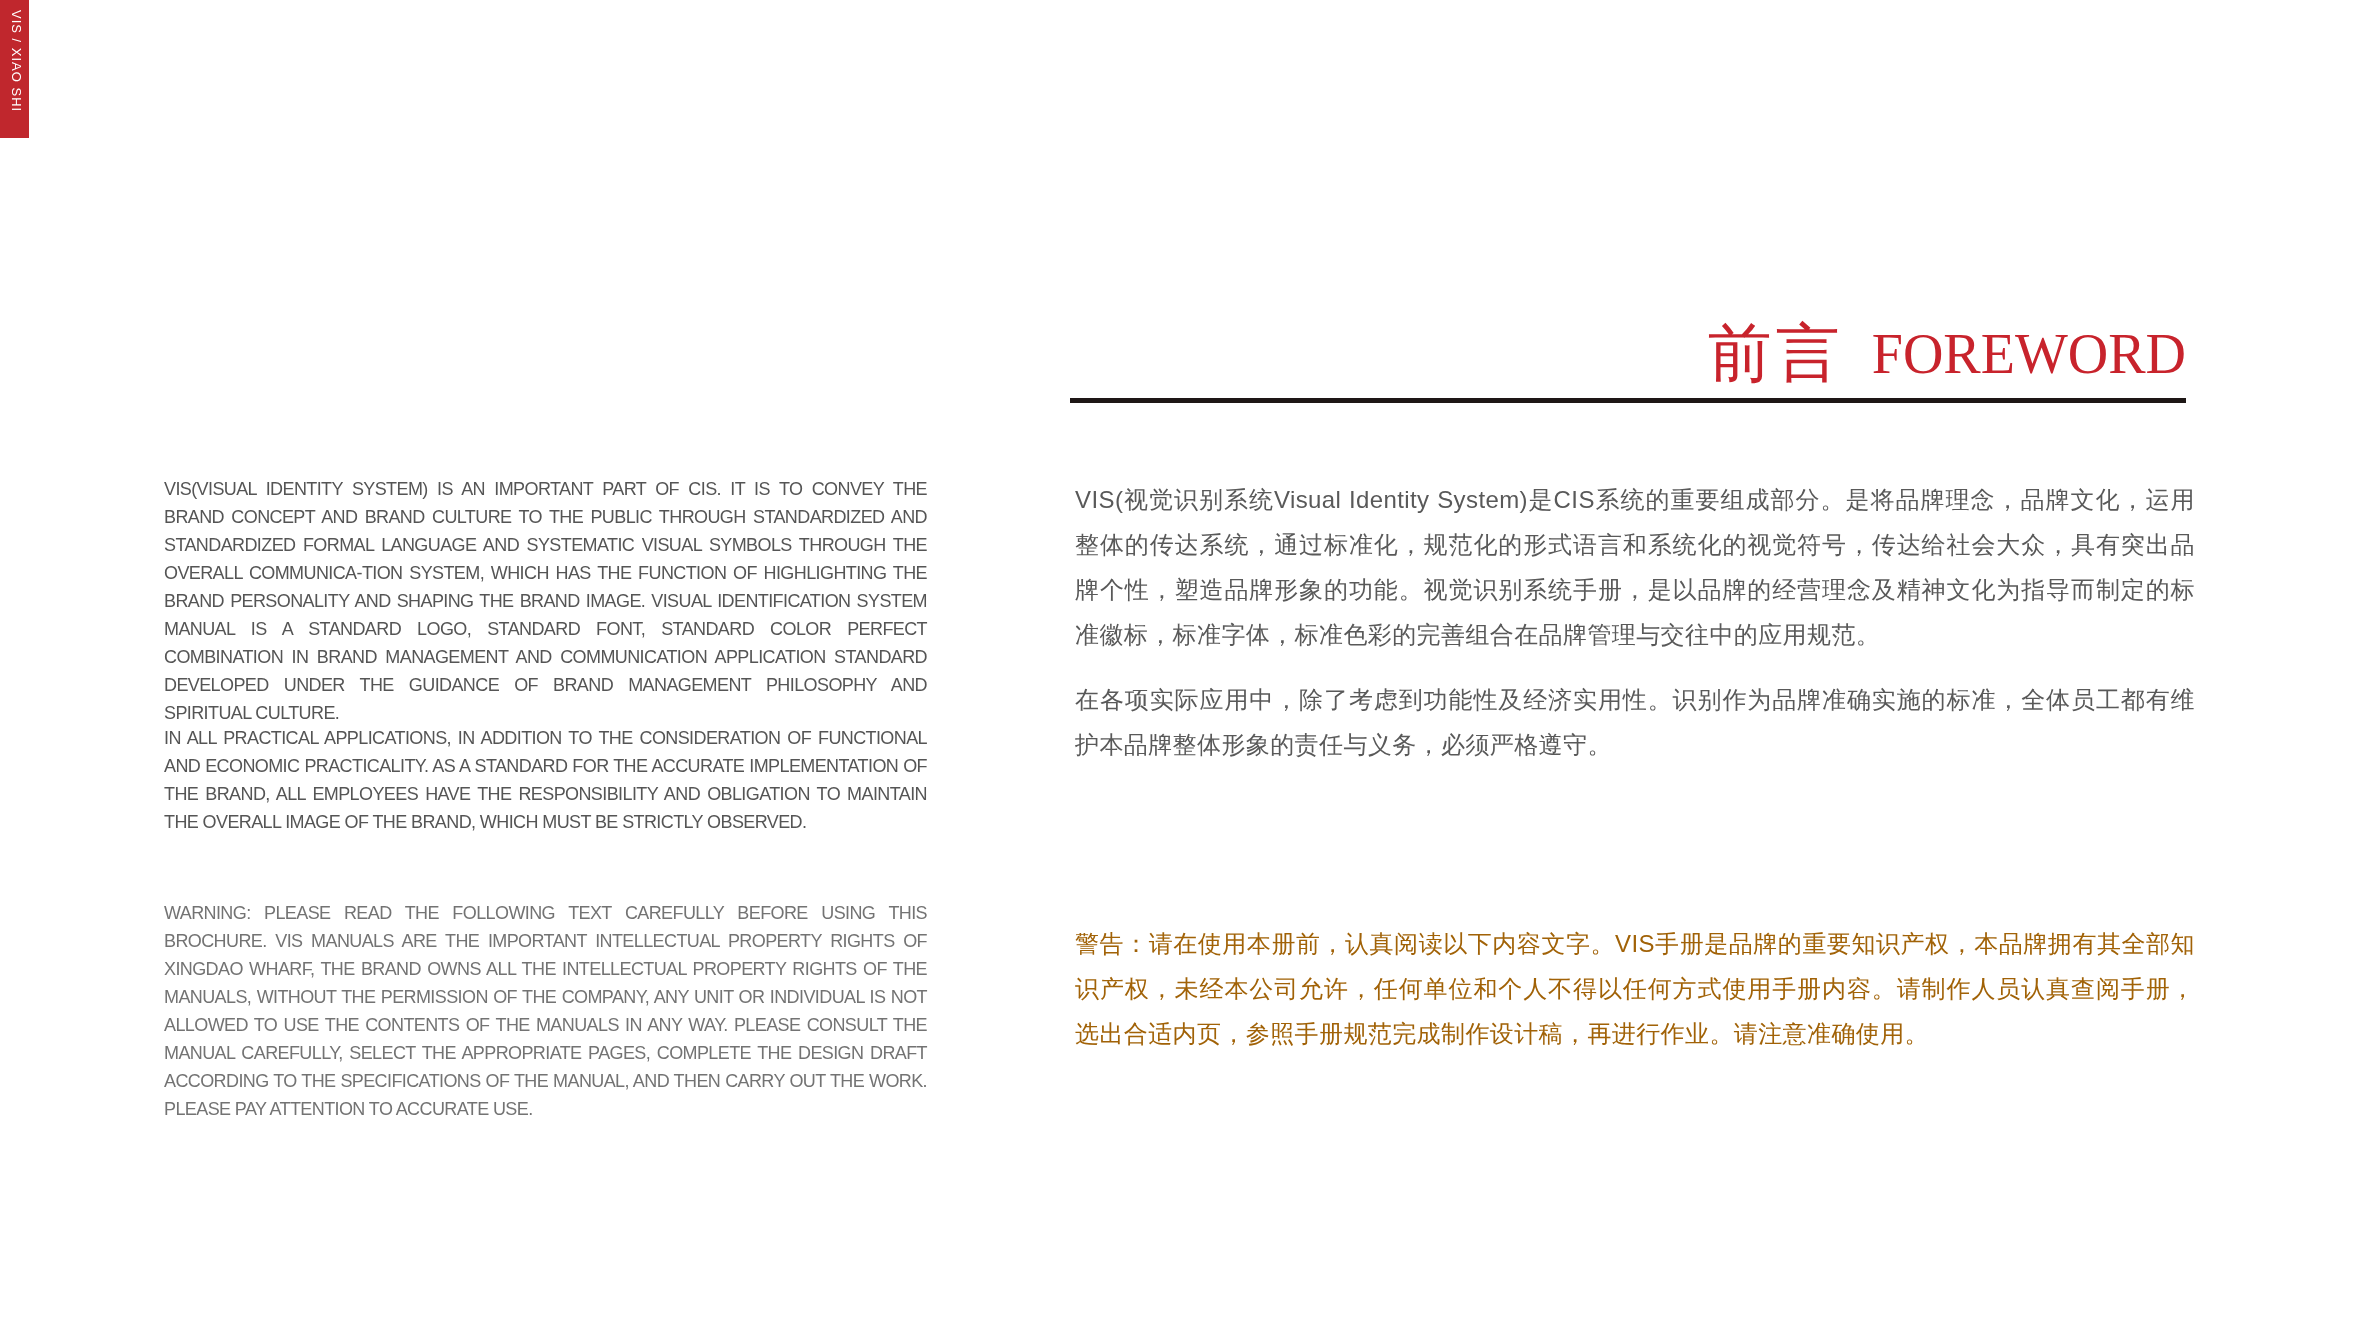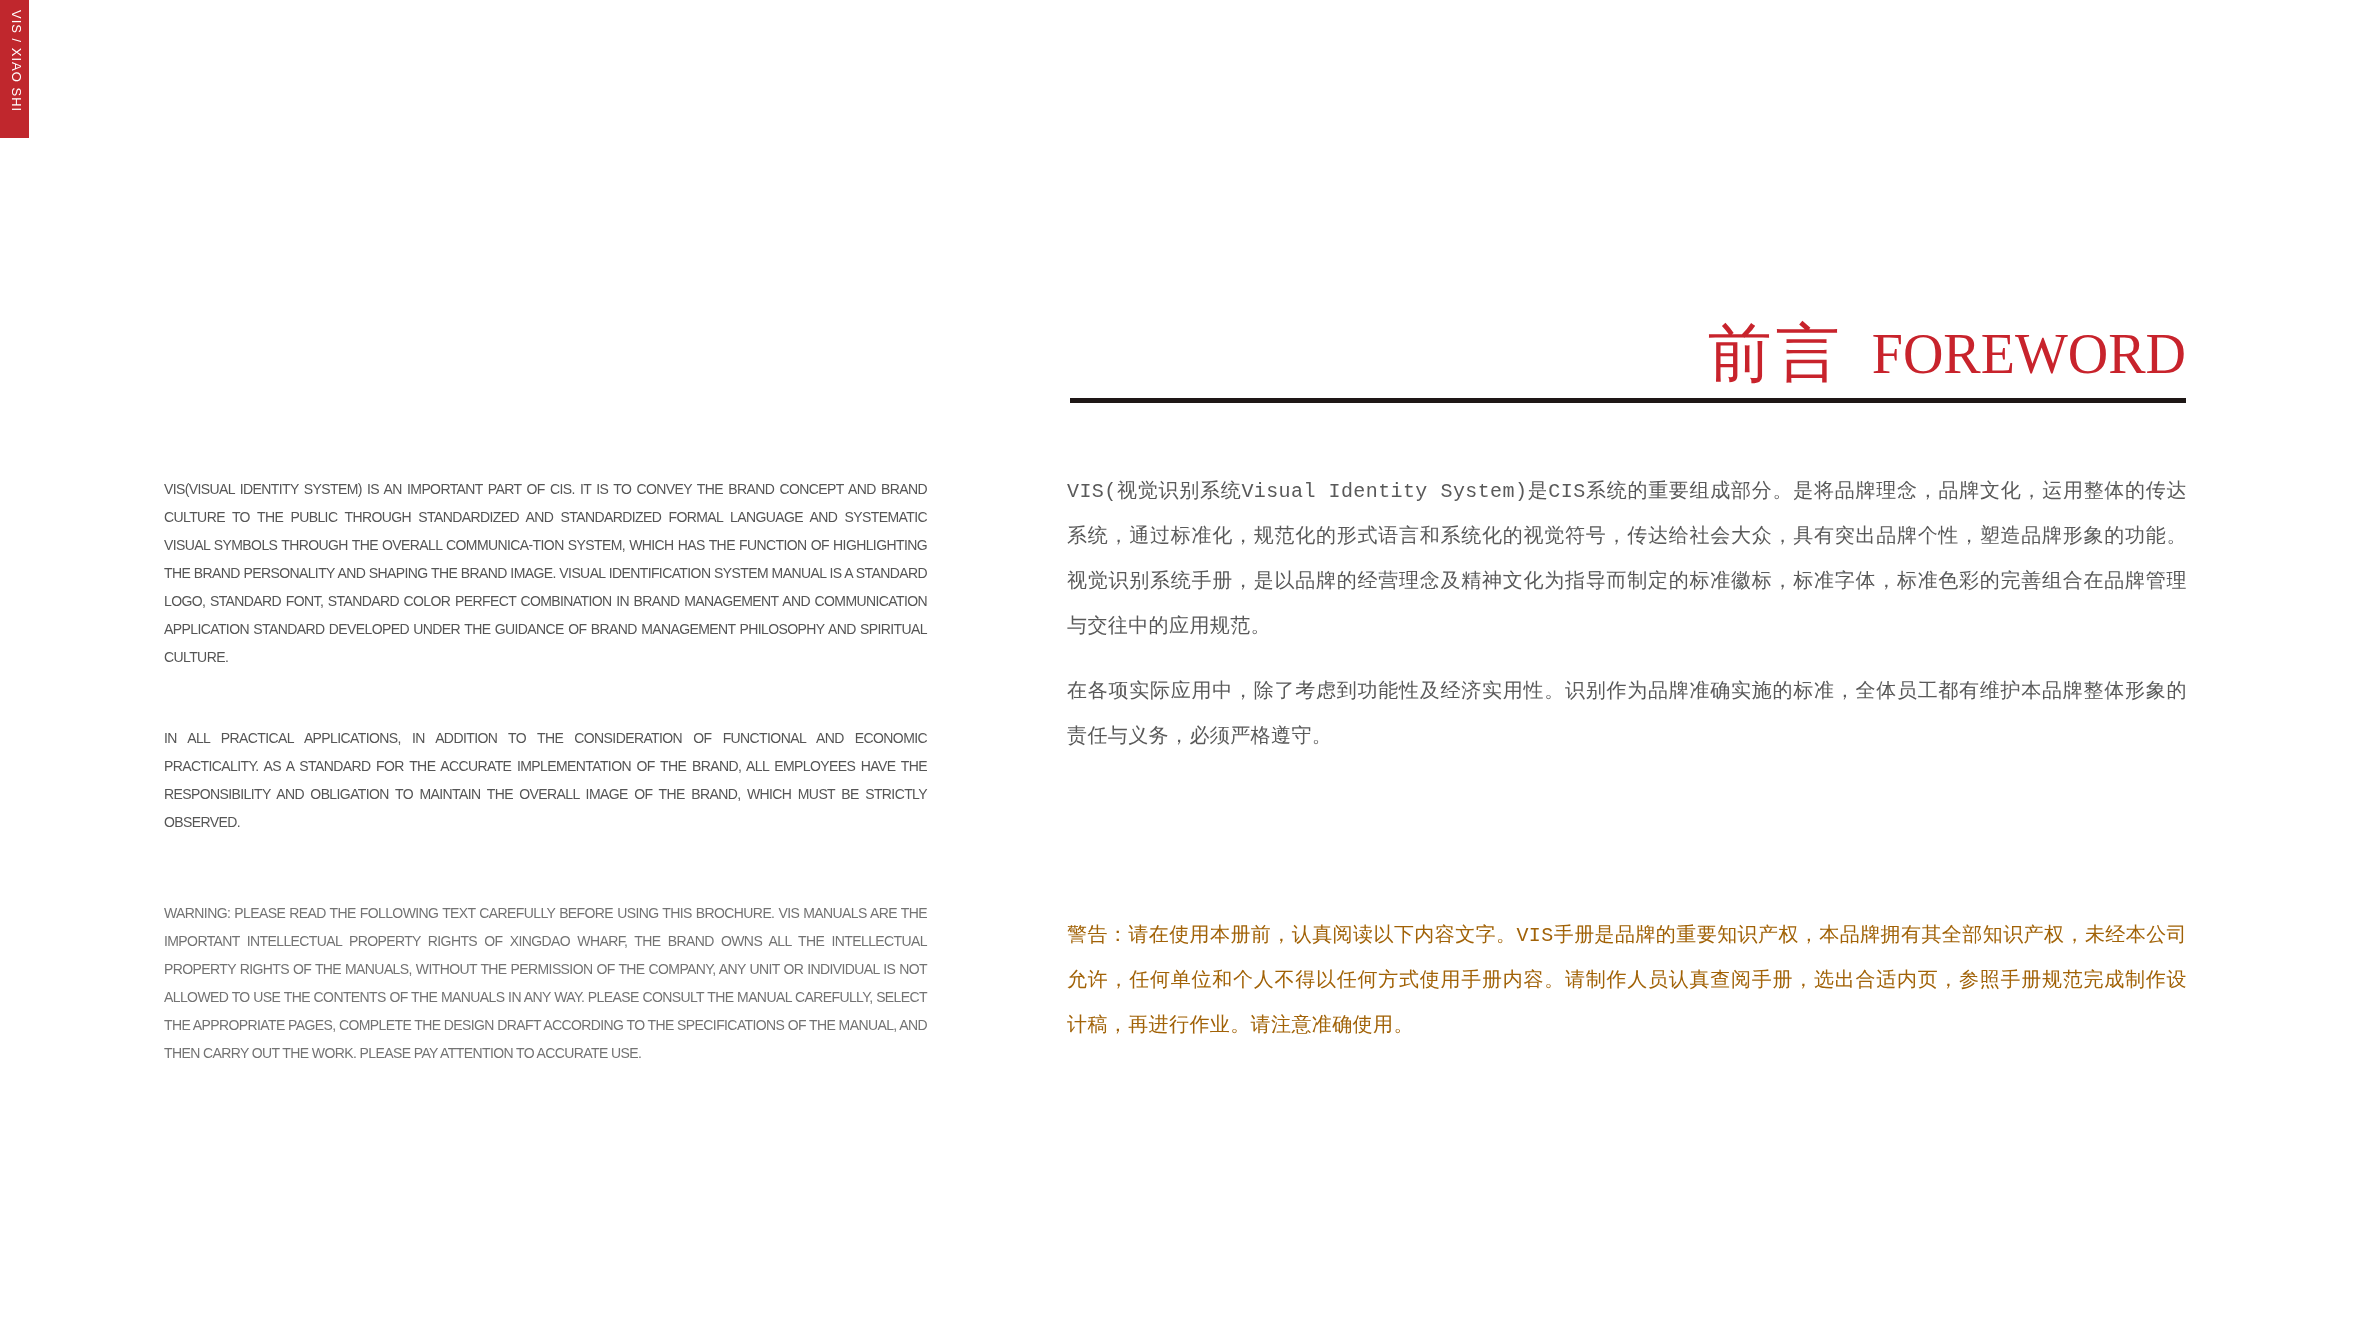--- a/index.html
+++ b/index.html
@@ -65,42 +65,42 @@
     top: 398px;
     width: 1116px;
     height: 5px;
     background: #1e1716;
   }
   .en-col {
     position: absolute;
     left: 164px;
     width: 763px;
     font-family: "Liberation Sans", sans-serif;
-    font-size: 14px;
+    font-size: 18px;
     line-height: 28px;
     text-align: justify;
     text-align-last: left;
     letter-spacing: -0.6px;
     word-spacing: 0px;
     color: #555555;
     margin: 0;
   }
   .en-p1 { top: 475px; }
   .en-p2 { top: 724px; }
   .en-warn { top: 899px; color: #737373; }
   .cn-col {
     position: absolute;
     left: 1067px;
     width: 1120px;
-    font-family: Liberation Mono, monospace;
-    font-size: 20px;
+    font-family: Liberation Sans, sans-serif;
+    font-size: 24px;
     line-height: 45px;
     text-align: justify;
     color: #595959;
-    margin: 0;
+    margin: 8px;
     letter-spacing: 0.4px;
   }
   .cn-p1 { top: 469px; }
   .cn-p2 { top: 669px; }
   .cn-warn { top: 913px; color: #a16207; }
 </style>
 </head>
 <body>
 
 <div class="side-tab">

